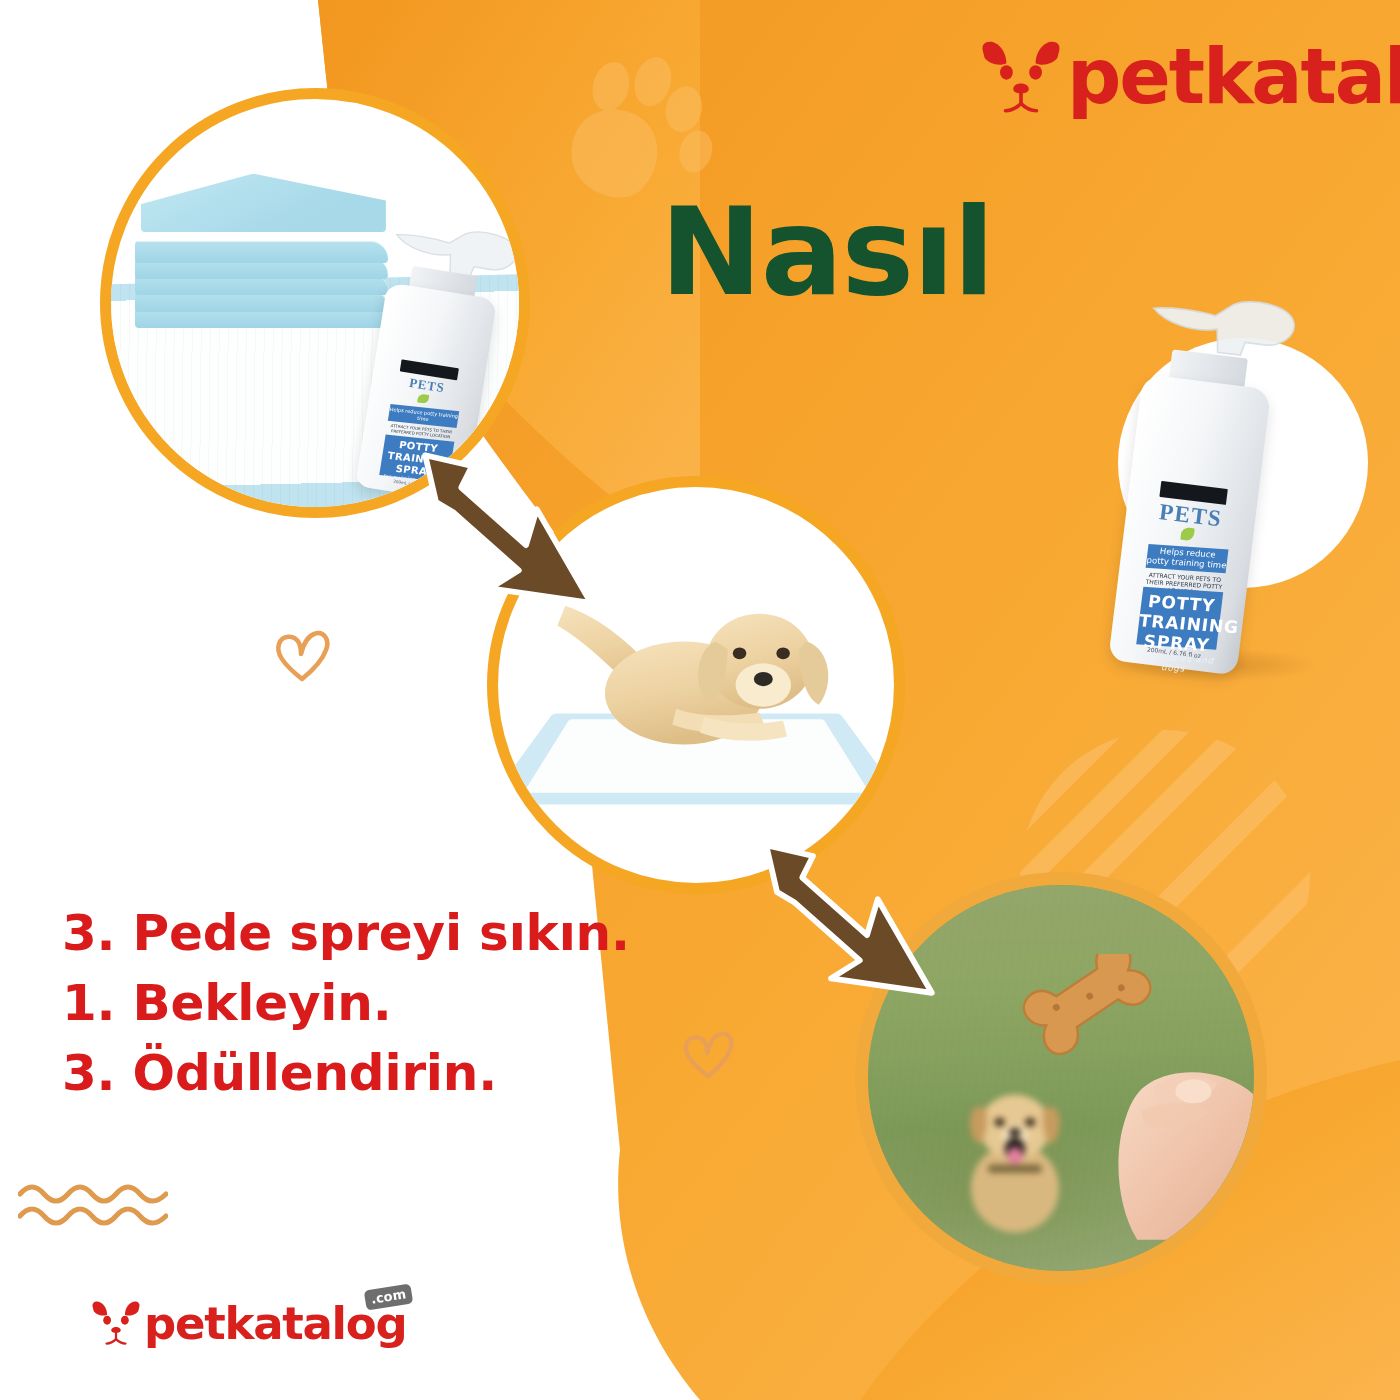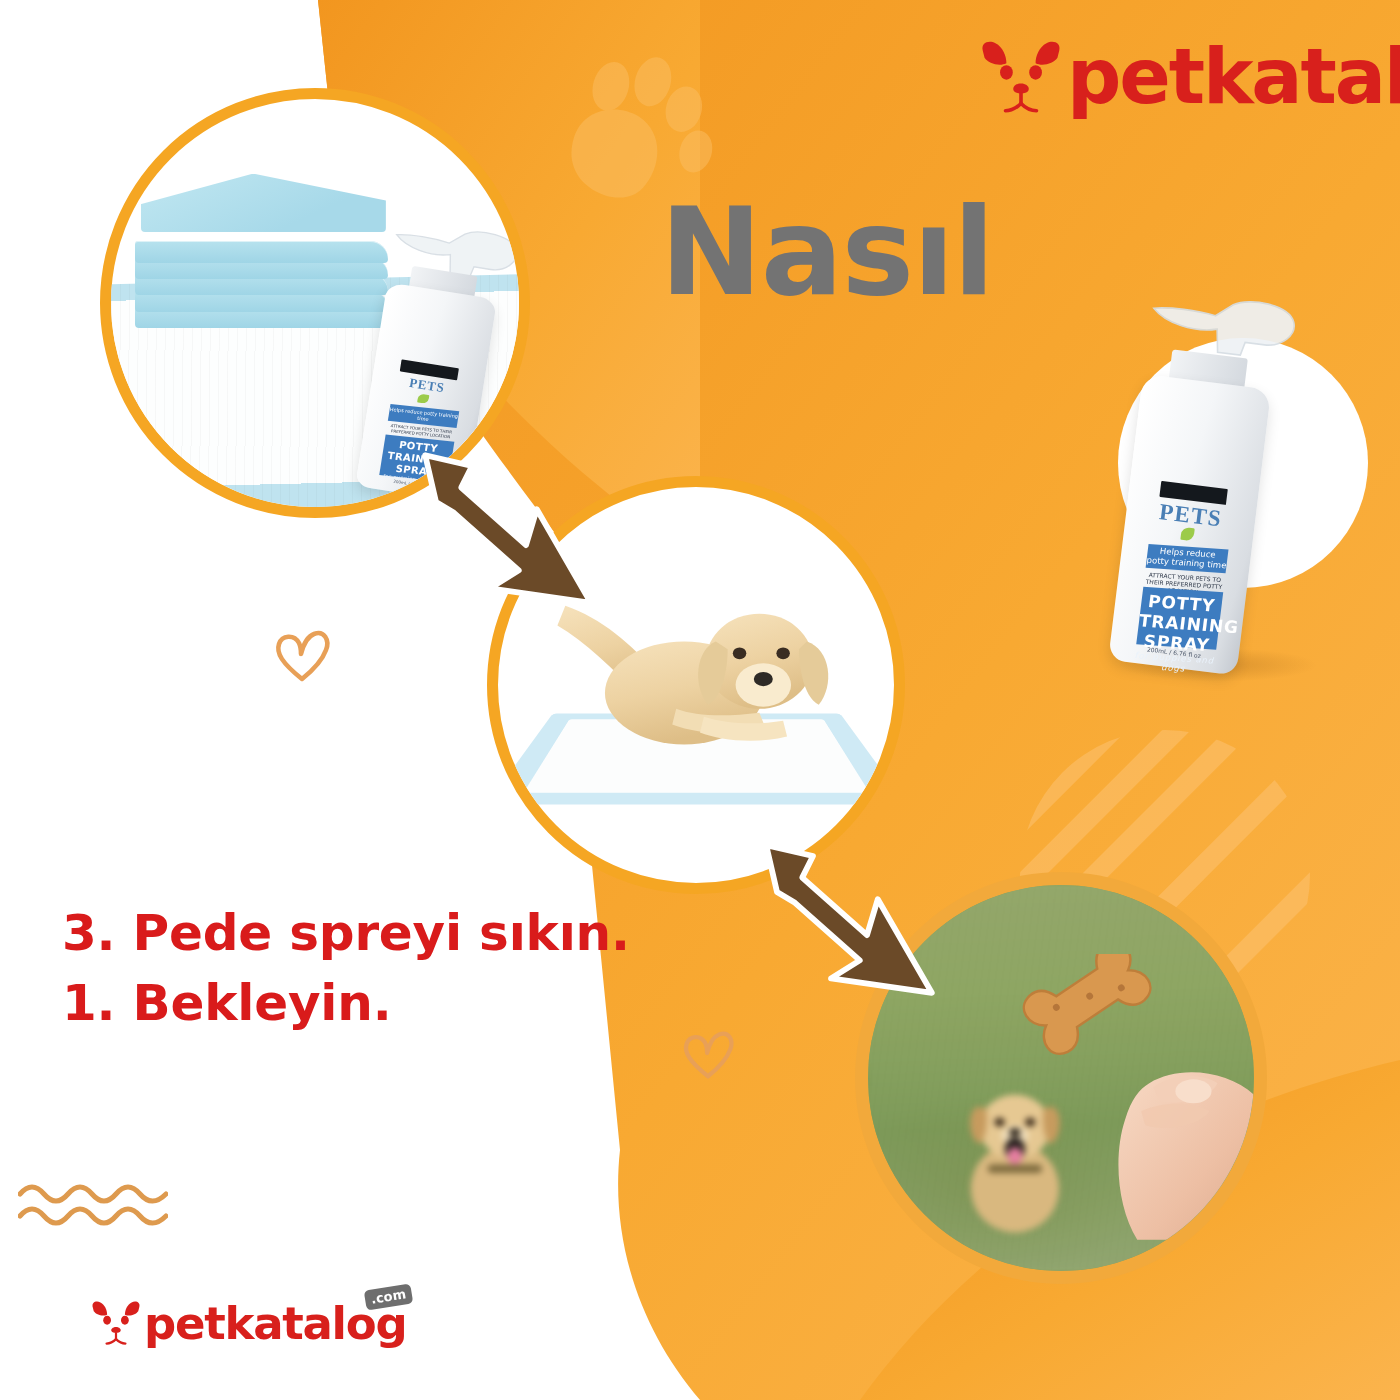--- a/index.html
+++ b/index.html
@@ -135,21 +135,21 @@
   .biscuit { position:absolute; left:40%; top:18%; width:40%; height:32%; }
 
   
   .arrow { position:absolute; z-index:8; }
   .arrow-1 { left:418px; top:448px; width:180px; height:162px; }
   .arrow-2 { left:758px; top:838px; width:182px; height:162px; }
 
   
   .headline { position:absolute; left:660px; top:196px; z-index:9; }
   .h-nasil {
-    color:#737373; font-family:"DejaVu Sans", sans-serif;
+    color:#14532d; font-family:"DejaVu Sans", sans-serif;
     font-weight:700; font-size:122px; line-height:.92; letter-spacing:-.012em;
   }
   .h-kullanilir {
     color:#ffffff; font-family:"DejaVu Sans", sans-serif;
     font-weight:700; font-size:82px; line-height:1.0; letter-spacing:-.012em;
     margin-top:-6px;
   }
 
   
   .steps { position:absolute; left:62px; top:898px; z-index:9; }
@@ -390,20 +390,21 @@
     <path d="M4 4 L 30 10 L 24 22 L 60 54 L 66 34 L 96 86 L 40 78 L 56 68 L 20 36 L 10 30 Z" fill="#6B4A28" stroke="#ffffff" stroke-width="3.2" stroke-linejoin="round"></path>
   </svg>
 
   <div class="headline">
     <div class="h-nasil">Nasıl</div>
   </div>
 
   <div class="steps">
     <div class="step">3. Pede spreyi sıkın.</div>
     <div class="step">1. Bekleyin.</div>
+    <div class="step">3. Ödüllendirin.</div>
   </div>
 
   <div class="logo logo-top">
     <svg class="logo-mark" width="92" height="82" viewBox="0 0 100 90">
       <g fill="#D8201C">
         <path d="M8 16 C 6 8 14 4 22 8 C 30 12 34 22 34 30 C 26 34 14 30 10 24 Z"></path>
         <path d="M92 16 C 94 8 86 4 78 8 C 70 12 66 22 66 30 C 74 34 86 30 90 24 Z"></path>
         <path d="M50 20 C 68 20 80 32 80 48 C 80 62 68 72 50 72 C 32 72 20 62 20 48 C 20 32 32 20 50 20 Z" fill="#fff" opacity="0"></path>
         <ellipse cx="34" cy="40" rx="7" ry="8"></ellipse>
         <ellipse cx="66" cy="40" rx="7" ry="8"></ellipse>

